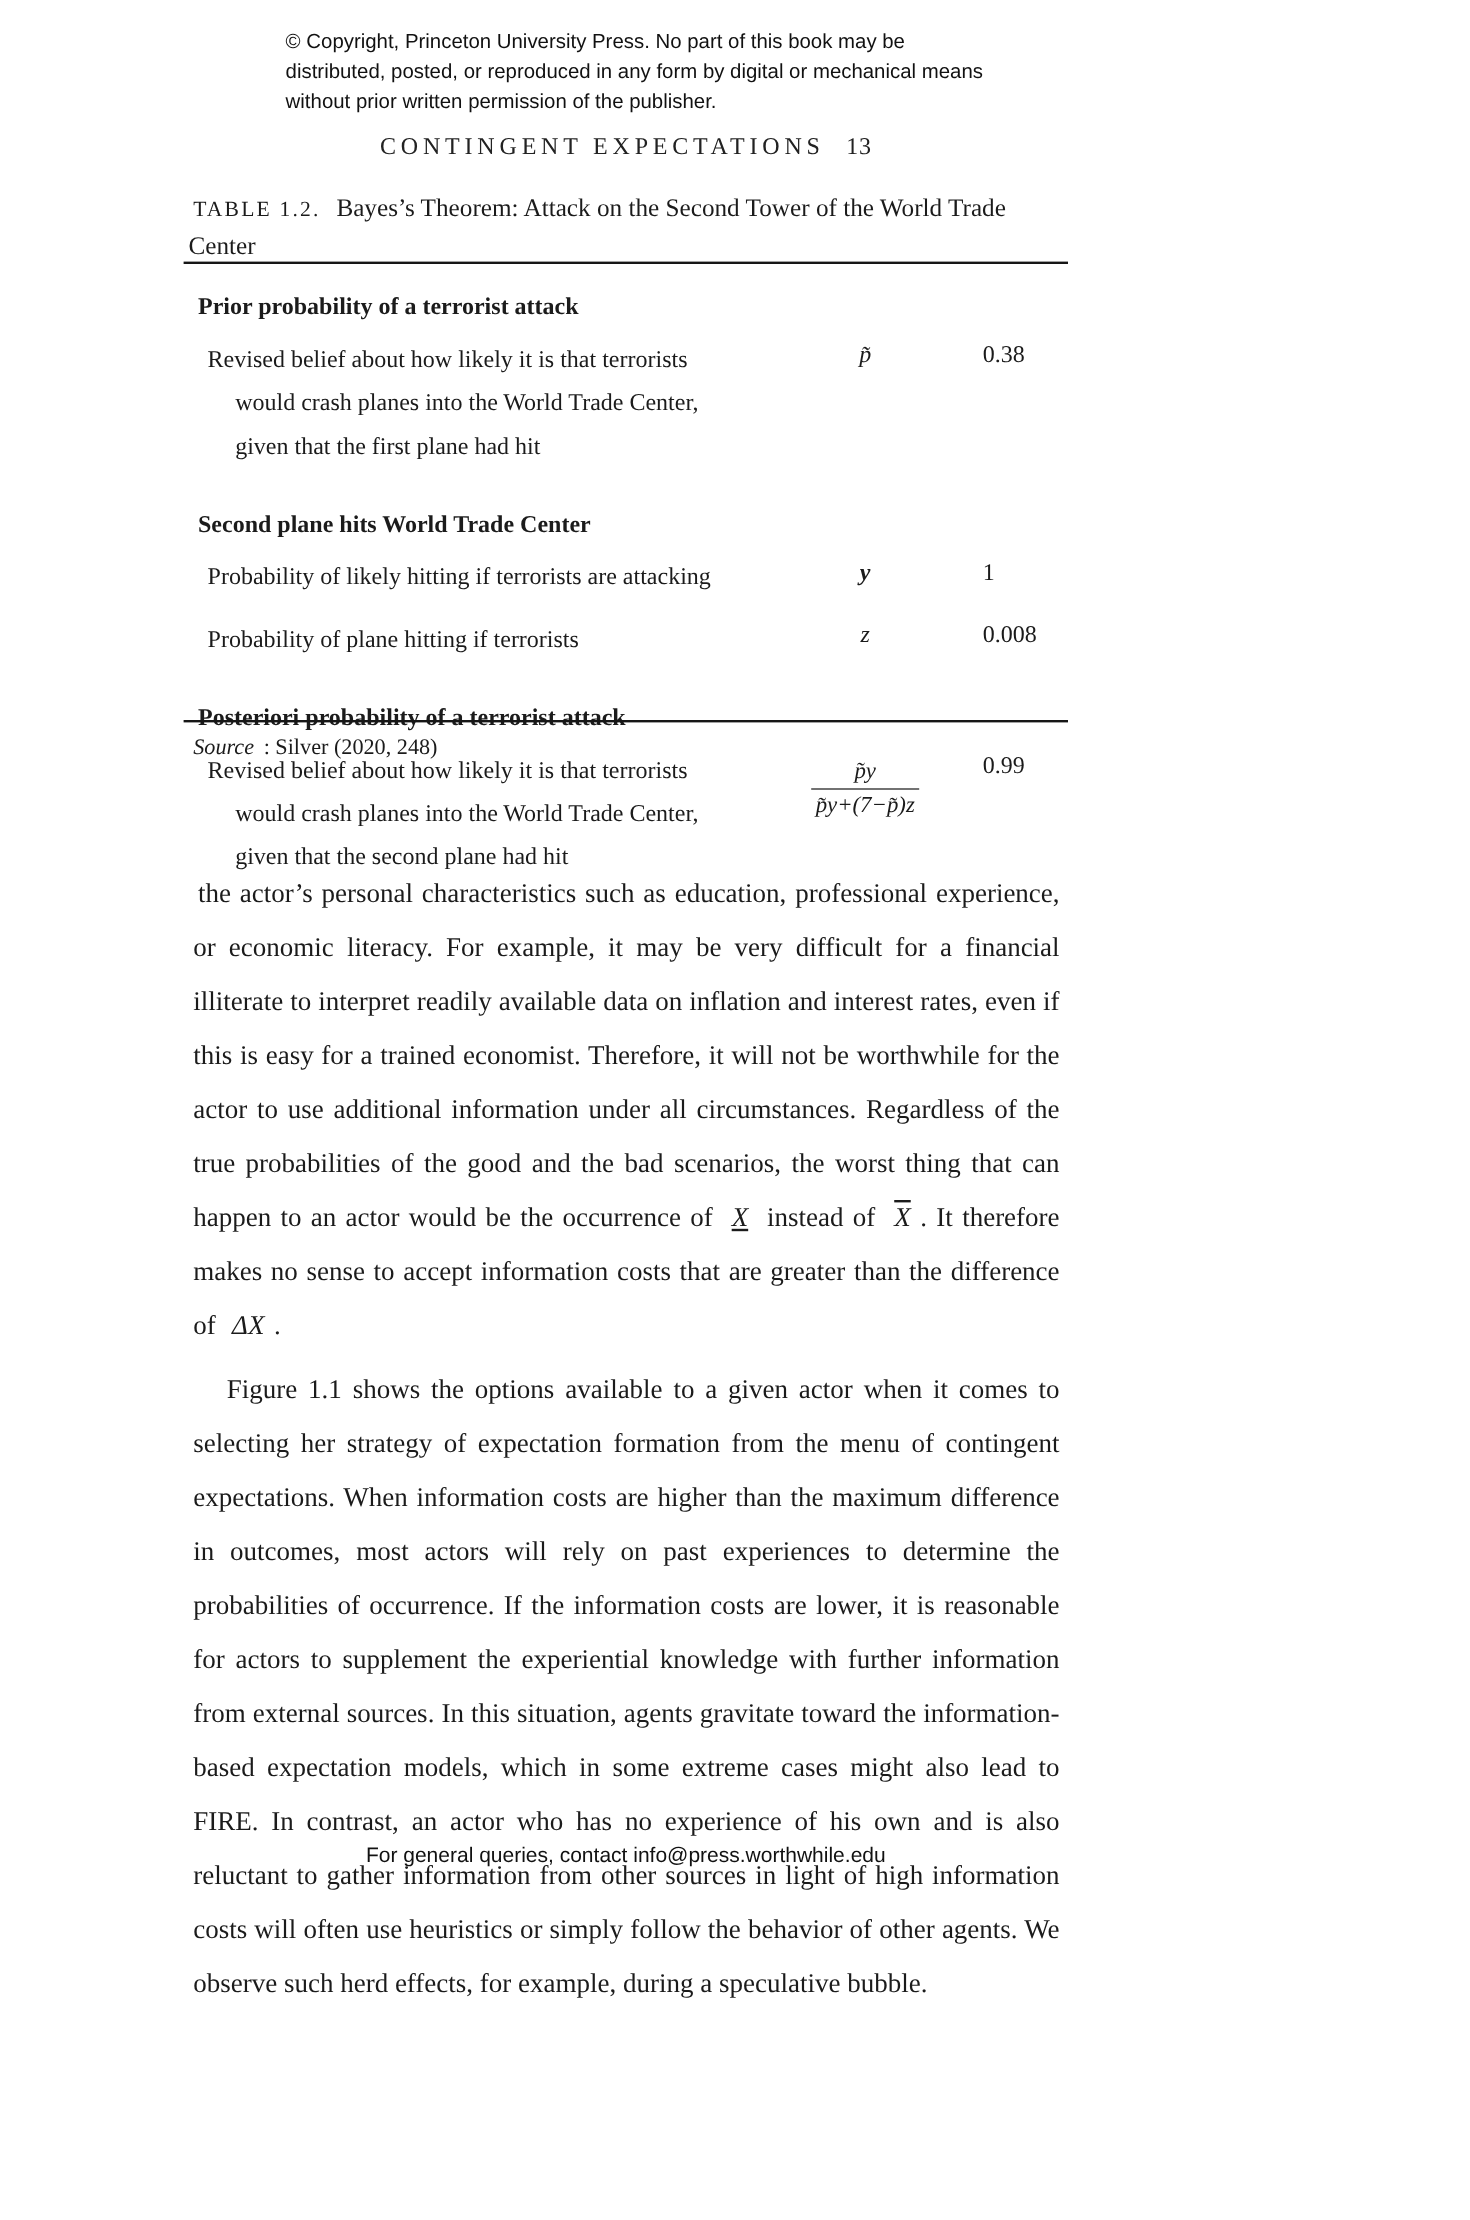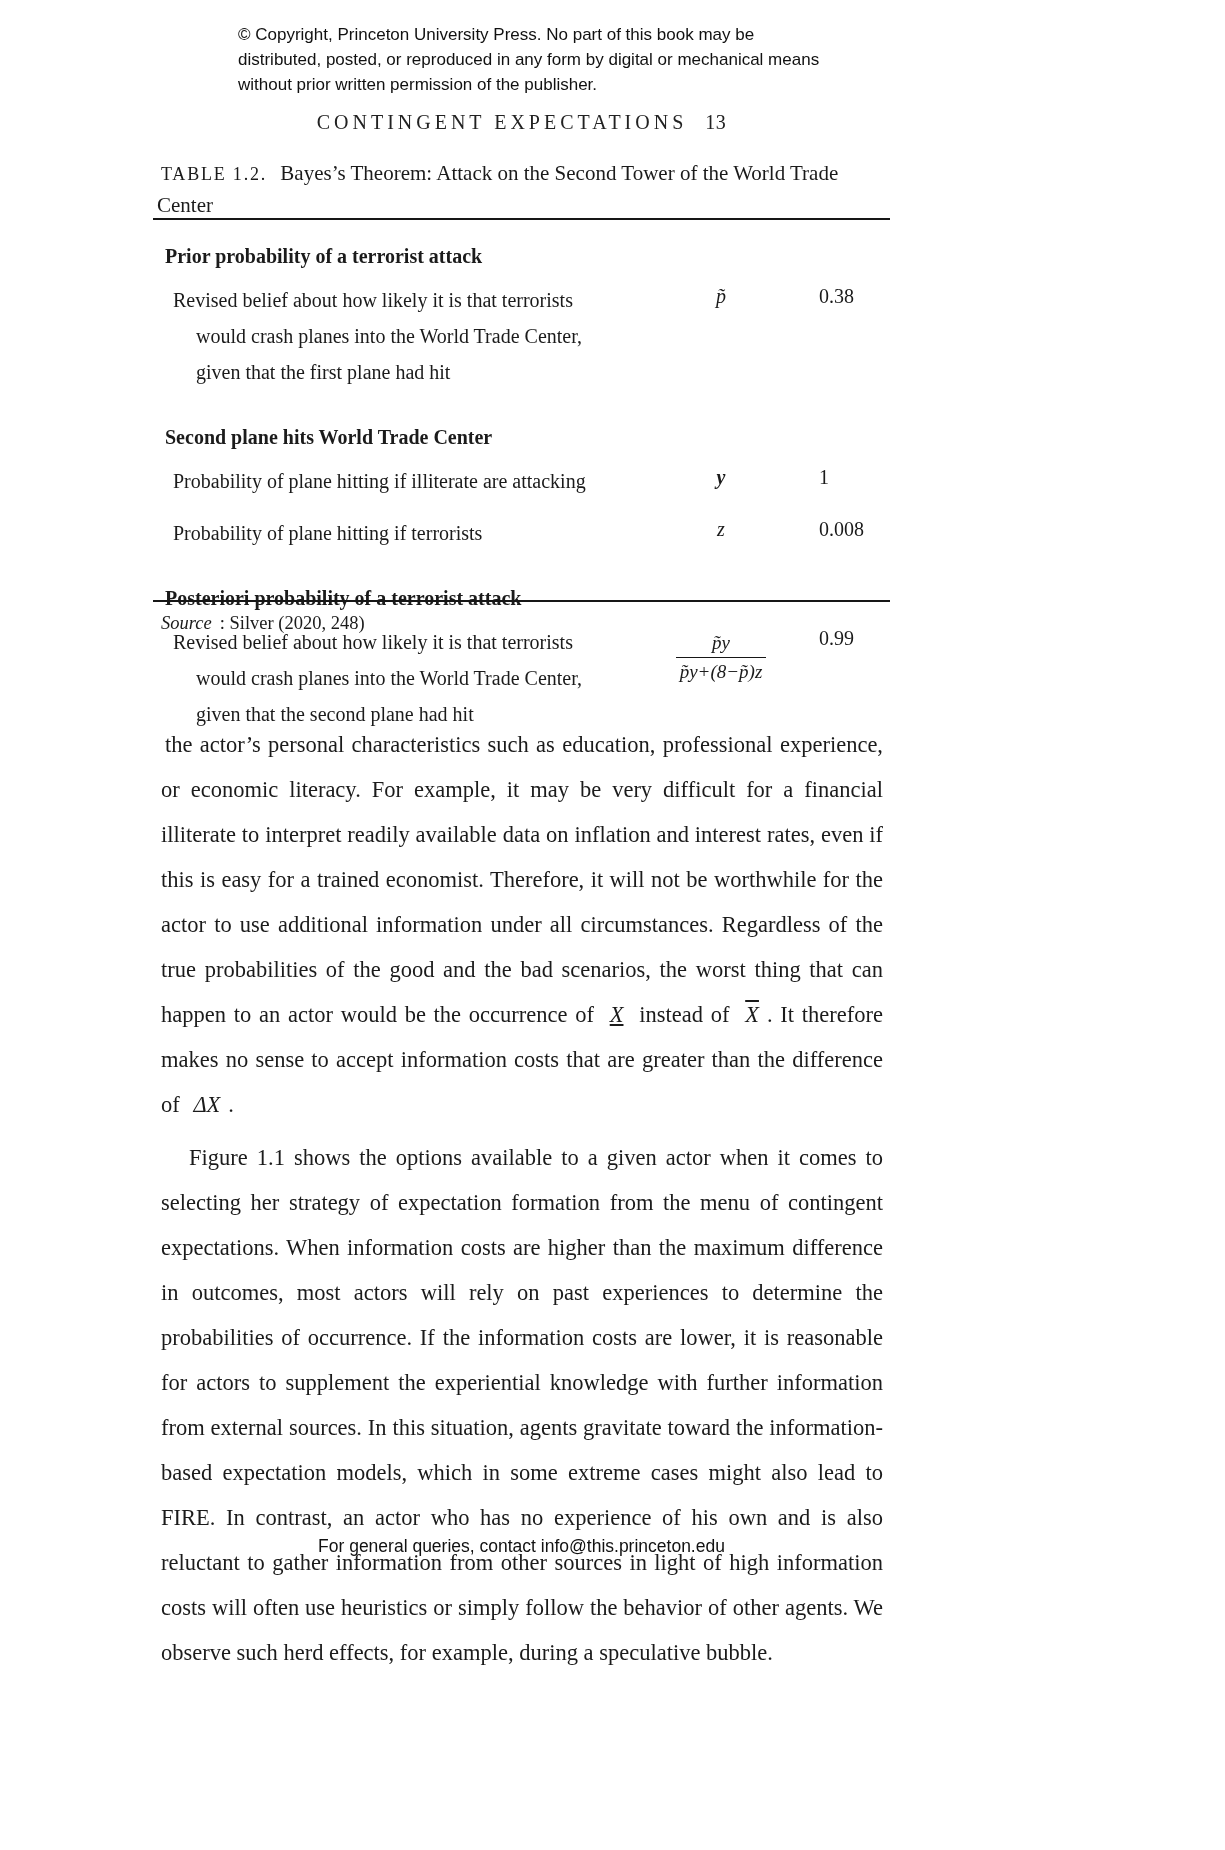--- a/index.html
+++ b/index.html
@@ -149,21 +149,21 @@
         </div>
         <div class="tsym">p̃</div>
         <div class="tval">0.38</div>
       </div>
     </div>
 
     <div class="tsection">
       <div class="theading">Second plane hits World Trade Center</div>
       <div class="trow">
         <div class="tdesc">
-          <div>Probability of plane hitting if illiterate are attacking</div>
+          <div>Probability of likely hitting if terrorists are attacking</div>
         </div>
         <div class="tsym bold">y</div>
         <div class="tval">1</div>
       </div>
       <div class="trow">
         <div class="tdesc">
           <div>Probability of plane hitting if terrorists</div>
         </div>
         <div class="tsym">z</div>
         <div class="tval">0.008</div>
@@ -174,35 +174,35 @@
       <div class="theading">Posteriori probability of a terrorist attack</div>
       <div class="trow">
         <div class="tdesc">
           <div>Revised belief about how likely it is that terrorists</div>
           <div class="cont">would crash planes into the World Trade Center,</div>
           <div class="cont">given that the second plane had hit</div>
         </div>
         <div class="tsym">
           <span class="frac">
             <span class="num">p̃y</span>
-            <span class="den">p̃y+(8−p̃)z</span>
+            <span class="den">p̃y+(7−p̃)z</span>
           </span>
         </div>
         <div class="tval">0.99</div>
       </div>
     </div>
 
   </div>
 
   <div class="rule rule-bottom"></div>
 
   <div class="source">
     <span class="src-label">Source</span><span>: Silver (2020, 248)</span>
   </div>
 
   <div class="body-text">
     <p><span>the actor’s personal characteristics such as education, professional experience, or economic literacy. For example, it may be very difficult for a financial illiterate to interpret readily available data on inflation and interest rates, even if this is easy for a trained economist. Therefore, it will not be worthwhile for the actor to use additional information under all circumstances. Regardless of the true probabilities of the good and the bad scenarios, the worst thing that can happen to an actor would be the occurrence of </span><span class="x-under">X</span><span> instead of </span><span class="x-over">X</span><span>. It therefore makes no sense to accept information costs that are greater than the difference of </span><span class="math-inline">ΔX</span><span>.</span></p>
     <p class="indent">Figure 1.1 shows the options available to a given actor when it comes to selecting her strategy of expectation formation from the menu of contingent expectations. When information costs are higher than the maximum difference in outcomes, most actors will rely on past experiences to determine the probabilities of occurrence. If the information costs are lower, it is reasonable for actors to supplement the experiential knowledge with further information from external sources. In this situation, agents gravitate toward the information-based expectation models, which in some extreme cases might also lead to FIRE. In contrast, an actor who has no experience of his own and is also reluctant to gather information from other sources in light of high information costs will often use heuristics or simply follow the behavior of other agents. We observe such herd effects, for example, during a speculative bubble.</p>
   </div>
 
-  <div class="footer">For general queries, contact info@this.princeton.edu</div>
+  <div class="footer">For general queries, contact info@press.worthwhile.edu</div>
 
 </div>
 
 </body></html>

